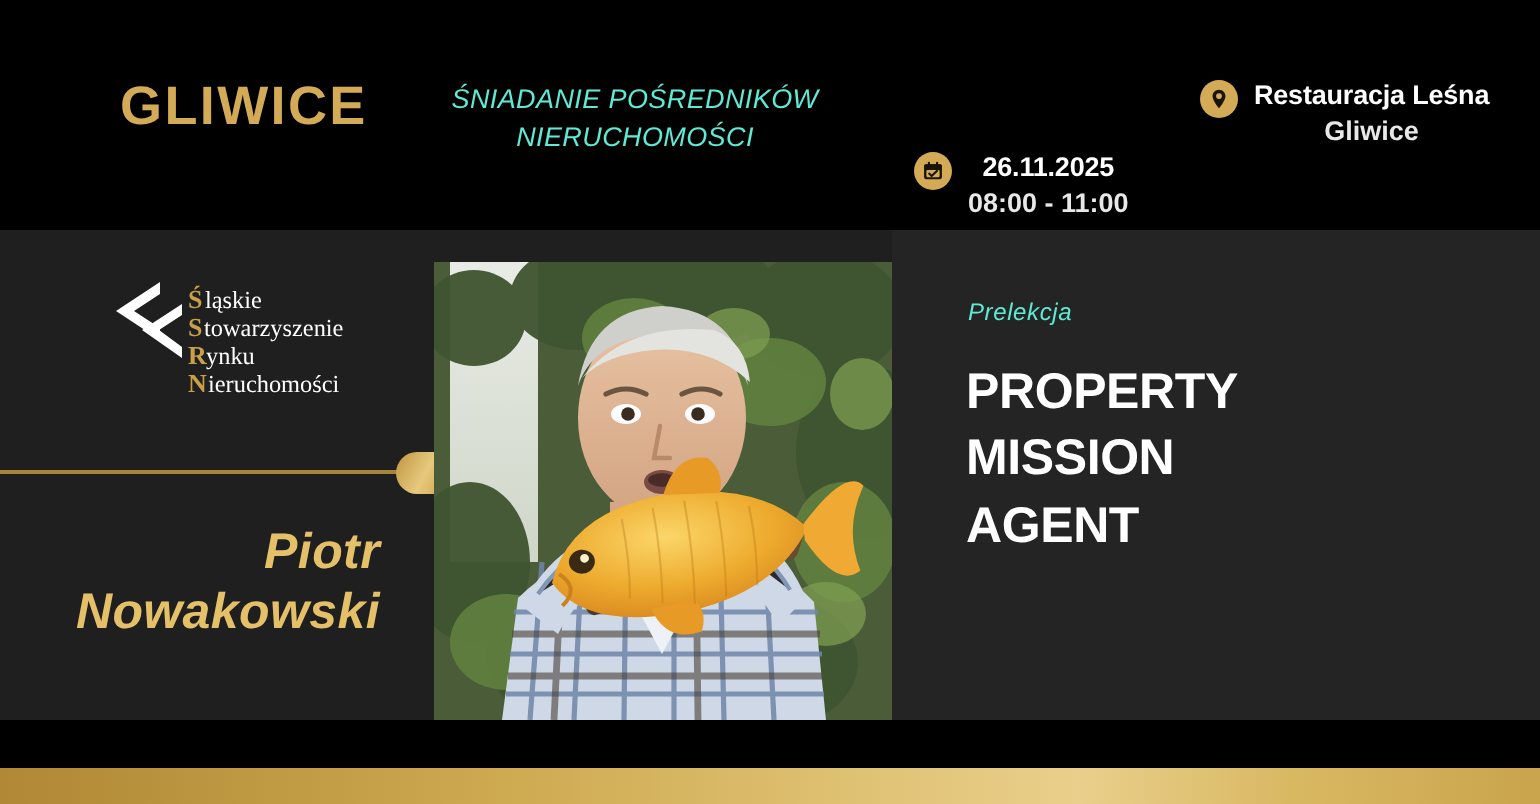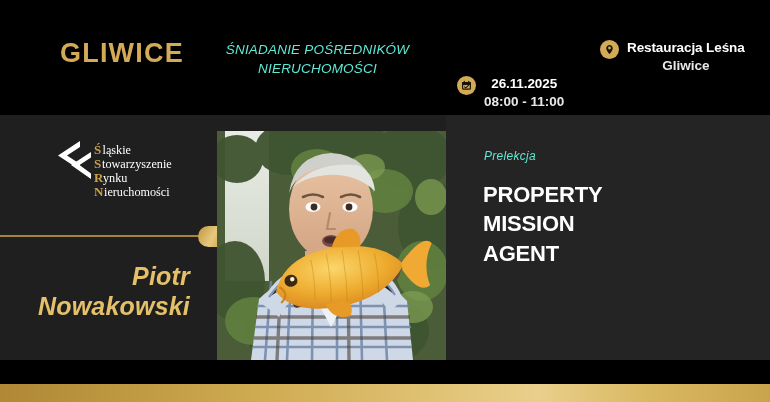--- a/index.html
+++ b/index.html
@@ -121,21 +121,21 @@
 
   
   .prelekcja {
     position:absolute; left:484px; top:149px;
     font-size:12px; font-style:italic;
     color:#5eead4; letter-spacing:.3px;
   }
   .talk-title {
     position:absolute; left:483px; top:180px;
     width:270px;
-    font-size:22px; font-weight:bold;
+    font-size:25px; font-weight:bold;
     color:#ffffff;
     line-height:1.33;
     letter-spacing:-.2px;
   }
 
   
   .goldbar {
     position:absolute; left:0; top:384px;
     width:770px; height:18px;
     background:linear-gradient(90deg,

